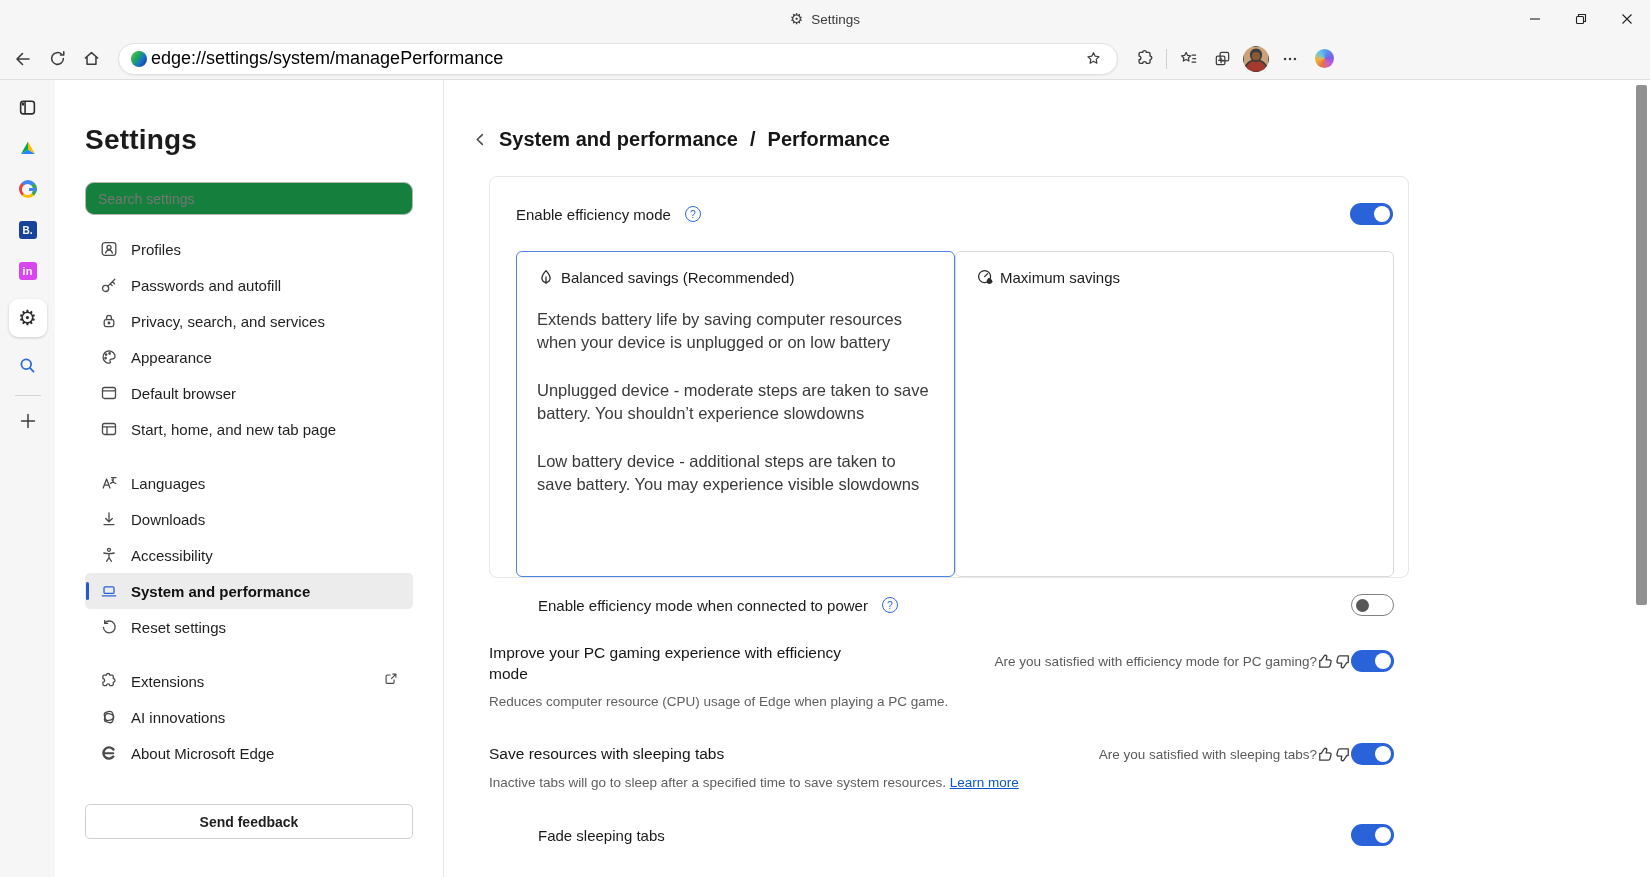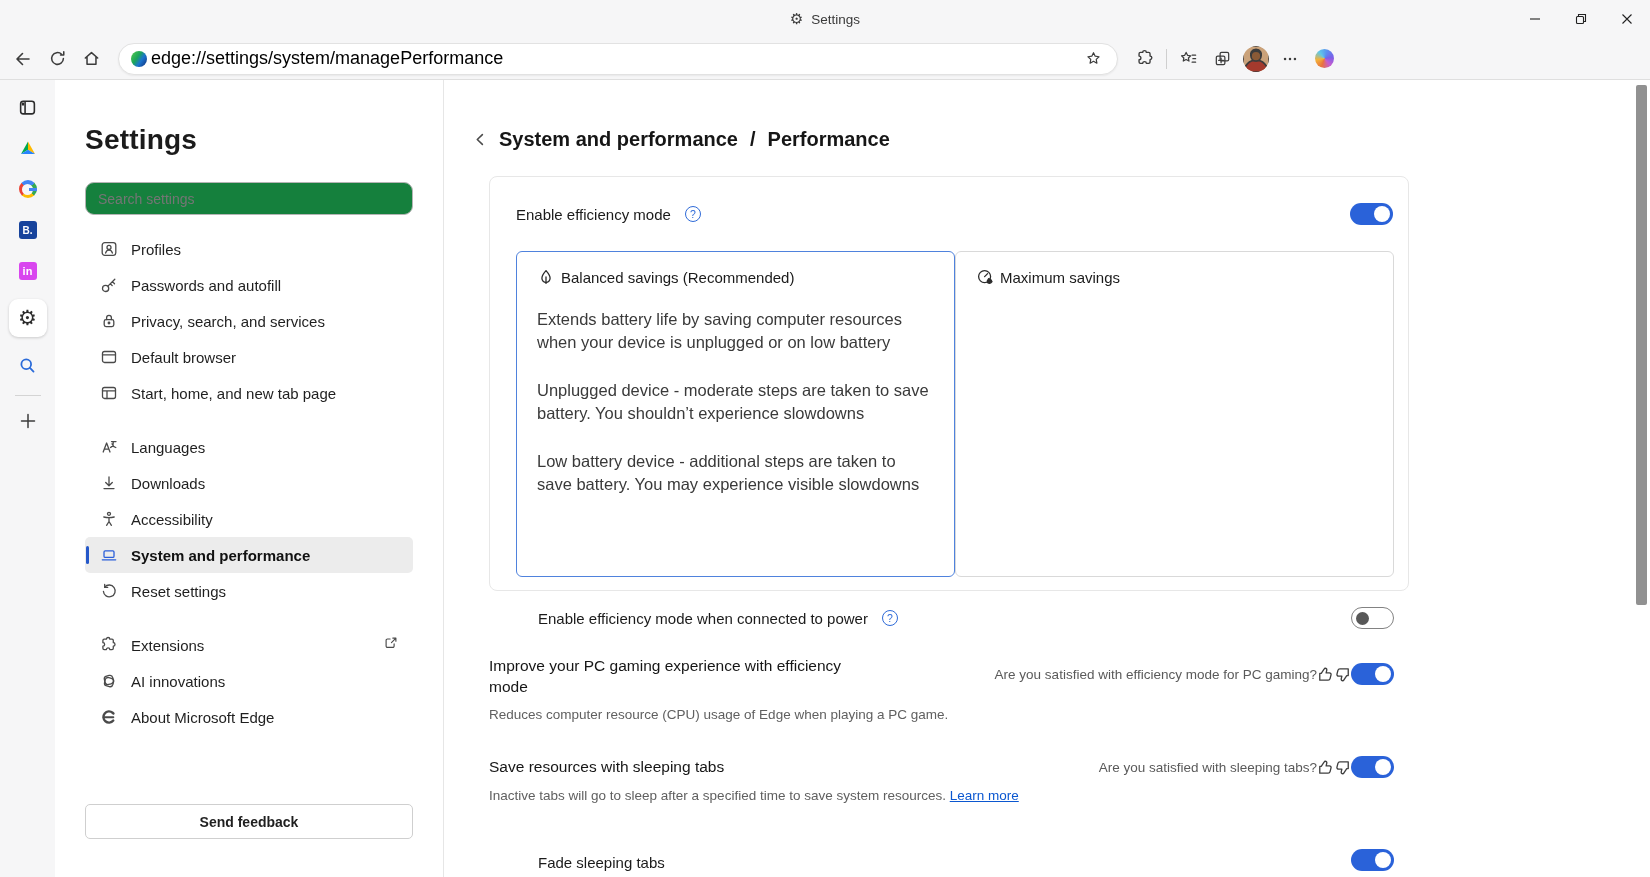--- a/index.html
+++ b/index.html
@@ -71,39 +71,39 @@
   .help-icon{width:16px;height:16px;border:1.2px solid #2f6bd8;border-radius:50%;color:#2f6bd8;font-size:10.5px;display:flex;align-items:center;justify-content:center;margin-left:14px;flex:0 0 auto}
   .help-icon::before{content:"?"}
 
   .toggle{width:43px;height:22px;border-radius:11px;position:relative;flex:0 0 auto;cursor:pointer}
   .toggle.on{background:#2a62d9}
   .toggle.on::after{content:"";position:absolute;width:16px;height:16px;border-radius:50%;background:#fff;right:3px;top:3px}
   .toggle.off{background:#fff;border:1px solid #828282}
   .toggle.off::after{content:"";position:absolute;width:13px;height:13px;border-radius:50%;background:#585858;left:4px;top:3.5px}
   .ml-auto{margin-left:auto}
 
-  .mode-cards{display:grid;grid-template-columns:1fr 1fr;gap:0;margin:0 14px 13px 26px}
+  .mode-cards{display:grid;grid-template-columns:1fr 1fr;gap:0;margin:0 14px 0 26px}
   .mode-card{border:1px solid #d9d9d9;border-radius:6px;height:326px;padding:16px 20px;background:#fff}
   .mode-card.selected{border:1.5px solid #4f82dd}
   .mode-head{display:flex;align-items:center;gap:6px}
   .mode-head svg{stroke:#2c2c2c;fill:none;stroke-width:1.3;stroke-linecap:round;stroke-linejoin:round;flex:0 0 auto}
   .mode-title{font-size:15px;color:#1b1b1b}
   .mode-body{margin-top:22px}
   .mode-body p{font-size:16.5px;line-height:23px;color:#3a3a3a;margin-bottom:25px;max-width:402px}
 
   .power-row{height:54px;display:flex;align-items:center;padding:0 15px 0 49px;margin-top:0}
   .setting-row{padding:0 15px 0 0;margin-top:10px}
   .sr-top{display:flex;align-items:flex-start}
   .sr-title{font-size:15.5px;line-height:21px;color:#161616;max-width:385px}
   .sr-cluster{margin-left:auto;display:flex;align-items:center;margin-top:8px}
   .sr-question{font-size:13.5px;color:#5a5a5a;white-space:nowrap}
   .thumb-btn svg{stroke:#3f3f3f;fill:none;stroke-width:1.25;stroke-linecap:round;stroke-linejoin:round;display:block}
   .sr-desc{font-size:13.5px;color:#606060;margin-top:10px}
   .sr-desc a{color:#0b57d0;text-decoration:underline}
-  .fade-row{height:46px;display:flex;align-items:flex-end;padding:0 15px 0 49px;margin-top:22px}
+  .fade-row{height:46px;display:flex;align-items:center;padding:0 15px 0 49px;margin-top:22px}
 
   .scroll-thumb{position:absolute;left:1636px;top:85px;width:11px;height:520px;background:#919191;border-radius:2px}
 </style>
 </head>
 <body>
 
 <div class="titlebar">
   <div class="titlebar-title">
     <span class="gear-glyph"></span>
     <span>Settings</span>
@@ -274,20 +274,31 @@
       </div>
       <div class="nav-item">
         <span class="nav-ic">
             <svg width="18" height="18" viewBox="0 0 18 18">
               <rect x="4.2" y="7.6" width="9.6" height="7" rx="1.8"></rect>
               <path d="M6.6 7.6V5.8a2.4 2.4 0 0 1 4.8 0v1.8"></path>
               <circle cx="9" cy="11" r=".8"></circle>
             </svg>
           </span>
         <span class="nav-label">Privacy, search, and services</span>
+      </div>
+      <div class="nav-item">
+        <span class="nav-ic">
+            <svg width="18" height="18" viewBox="0 0 18 18">
+              <path d="M9 2.9a6.1 6.1 0 1 0 .3 12.2c1 0 1.3-.7 1-1.4-.3-.8-.8-1.5-.1-2.2.7-.8 3.8.7 4.7-2.2.8-2.8-2.3-6.4-5.9-6.4z"></path>
+              <circle cx="6.1" cy="6.6" r=".7"></circle>
+              <circle cx="9.6" cy="5.4" r=".7"></circle>
+              <circle cx="5.6" cy="10.2" r=".7"></circle>
+            </svg>
+          </span>
+        <span class="nav-label">Appearance</span>
       </div>
       <div class="nav-item">
         <span class="nav-ic">
             <svg width="18" height="18" viewBox="0 0 18 18">
               <rect x="2.5" y="3.5" width="13" height="11" rx="2"></rect>
               <path d="M2.5 6.8h13"></path>
             </svg>
           </span>
         <span class="nav-label">Default browser</span>
       </div>

